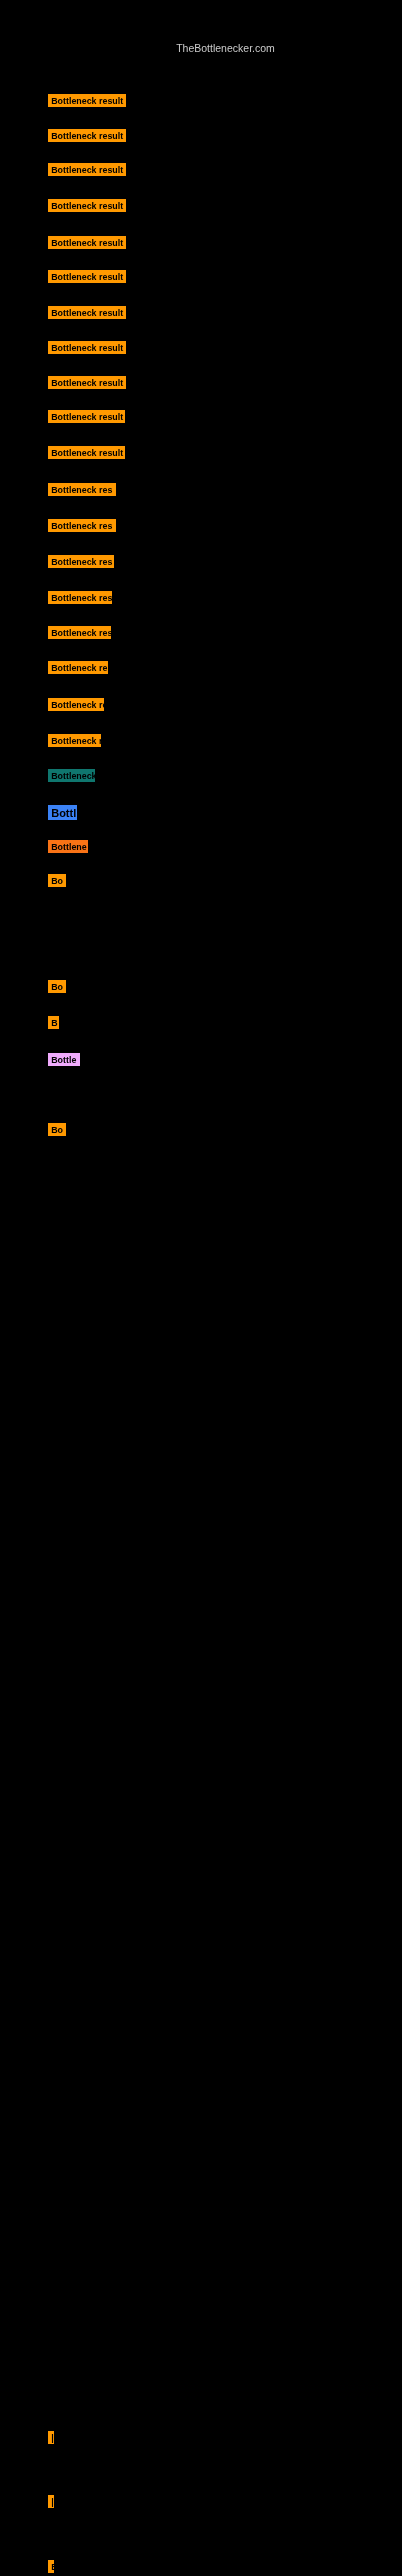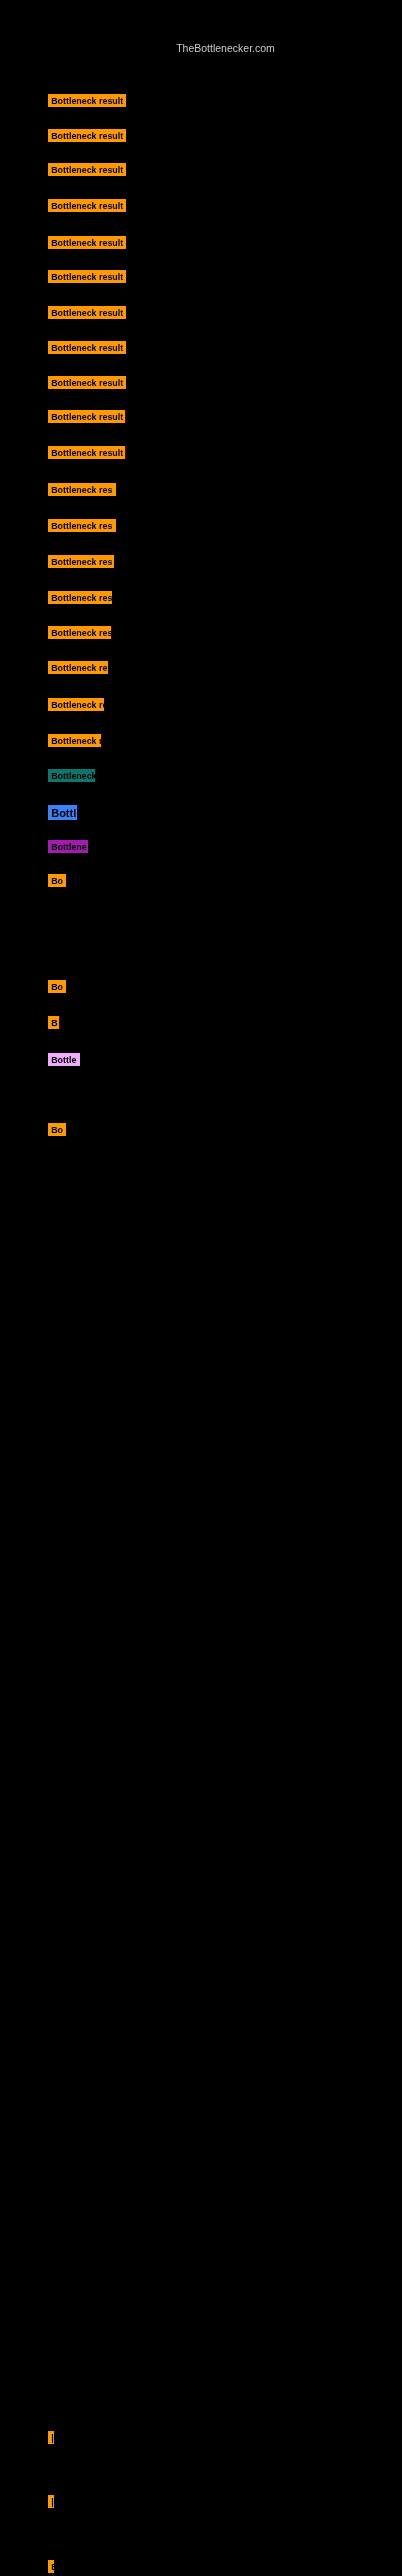--- a/index.html
+++ b/index.html
@@ -45,21 +45,21 @@
     <div style="position: absolute; top: 435px; left: 0px; background-color: rgb(255, 153, 0); color: rgb(0, 0, 0); font-size: 8.9px; font-weight: bold; padding: 1.6px 3.2px; display: inline-block; white-space: nowrap; overflow: hidden; max-width: 69px;">Bottleneck res</div>
     <div style="position: absolute; top: 471px; left: 0px; background-color: rgb(255, 153, 0); color: rgb(0, 0, 0); font-size: 8.9px; font-weight: bold; padding: 1.6px 3.2px; display: inline-block; white-space: nowrap; overflow: hidden; max-width: 69px;">Bottleneck res</div>
     <div style="position: absolute; top: 507px; left: 0px; background-color: rgb(255, 153, 0); color: rgb(0, 0, 0); font-size: 8.9px; font-weight: bold; padding: 1.6px 3.2px; display: inline-block; white-space: nowrap; overflow: hidden; max-width: 66px;">Bottleneck res</div>
     <div style="position: absolute; top: 543px; left: 0px; background-color: rgb(255, 153, 0); color: rgb(0, 0, 0); font-size: 8.9px; font-weight: bold; padding: 1.6px 3.2px; display: inline-block; white-space: nowrap; overflow: hidden; max-width: 64px;">Bottleneck res</div>
     <div style="position: absolute; top: 578px; left: 0px; background-color: rgb(255, 153, 0); color: rgb(0, 0, 0); font-size: 8.9px; font-weight: bold; padding: 1.6px 3.2px; display: inline-block; white-space: nowrap; overflow: hidden; max-width: 63px;">Bottleneck res</div>
     <div style="position: absolute; top: 613px; left: 0px; background-color: rgb(255, 153, 0); color: rgb(0, 0, 0); font-size: 8.9px; font-weight: bold; padding: 1.6px 3.2px; display: inline-block; white-space: nowrap; overflow: hidden; max-width: 60px;">Bottleneck res</div>
     <div style="position: absolute; top: 650px; left: 0px; background-color: rgb(255, 153, 0); color: rgb(0, 0, 0); font-size: 8.9px; font-weight: bold; padding: 1.6px 3.2px; display: inline-block; white-space: nowrap; overflow: hidden; max-width: 56px;">Bottleneck res</div>
     <div style="position: absolute; top: 686px; left: 0px; background-color: rgb(255, 153, 0); color: rgb(0, 0, 0); font-size: 8.9px; font-weight: bold; padding: 1.6px 3.2px; display: inline-block; white-space: nowrap; overflow: hidden; max-width: 53px;">Bottleneck res</div>
     <div style="position: absolute; top: 721px; left: 0px; background-color: #0f766e; color: rgb(0, 0, 0); font-size: 8.9px; font-weight: bold; padding: 1.6px 3.2px; display: inline-block; white-space: nowrap; overflow: hidden; max-width: 47px;">Bottleneck</div>
     <div style="position: absolute; top: 757px; left: 0px; background-color: #3b82f6; color: rgb(0, 0, 0); font-size: 11px; font-weight: bold; padding: 1.6px 3.2px; display: inline-block; white-space: nowrap; overflow: hidden; max-width: 29px;">Bottl</div>
-    <div style="position: absolute; top: 792px; left: 0px; background-color: #a21caf; color: rgb(0, 0, 0); font-size: 8.9px; font-weight: bold; padding: 1.6px 3.2px; display: inline-block; white-space: nowrap; overflow: hidden; max-width: 40px;">Bottlene</div>
+    <div style="position: absolute; top: 792px; left: 0px; background-color: #f97316; color: rgb(0, 0, 0); font-size: 8.9px; font-weight: bold; padding: 1.6px 3.2px; display: inline-block; white-space: nowrap; overflow: hidden; max-width: 40px;">Bottlene</div>
     <div style="position: absolute; top: 826px; left: 0px; background-color: rgb(255, 153, 0); color: rgb(0, 0, 0); font-size: 8.9px; font-weight: bold; padding: 1.6px 3.2px; display: inline-block; white-space: nowrap; overflow: hidden; max-width: 19.3px;">Bo</div>
     <div style="position: absolute; top: 932px; left: 0px; background-color: rgb(255, 153, 0); color: rgb(0, 0, 0); font-size: 8.9px; font-weight: bold; padding: 1.6px 3.2px; display: inline-block; white-space: nowrap; overflow: hidden; max-width: 19.3px;">Bo</div>
     <div style="position: absolute; top: 968px; left: 0px; background-color: rgb(255, 153, 0); color: rgb(0, 0, 0); font-size: 8.9px; font-weight: bold; padding: 1.6px 3.2px; display: inline-block; white-space: nowrap; overflow: hidden; max-width: 11.3px;">B</div>
     <div style="position: absolute; top: 1005px; left: 0px; background-color: #f0abfc; color: rgb(0, 0, 0); font-size: 8.9px; font-weight: bold; padding: 1.6px 3.2px; display: inline-block; white-space: nowrap; overflow: hidden; max-width: 34px;">Bottle</div>
     <div style="position: absolute; top: 1075px; left: 0px; background-color: rgb(255, 153, 0); color: rgb(0, 0, 0); font-size: 8.9px; font-weight: bold; padding: 1.6px 3.2px; display: inline-block; white-space: nowrap; overflow: hidden; max-width: 19.3px;">Bo</div>
     <div style="position: absolute; top: 2383px; left: 0px; background-color: rgb(255, 153, 0); color: rgb(0, 0, 0); font-size: 8.9px; font-weight: bold; padding: 1.6px 3.2px; display: inline-block; white-space: nowrap; overflow: hidden; max-width: 6.4px;">|</div>
     <div style="position: absolute; top: 2447px; left: 0px; background-color: rgb(255, 153, 0); color: rgb(0, 0, 0); font-size: 8.9px; font-weight: bold; padding: 1.6px 3.2px; display: inline-block; white-space: nowrap; overflow: hidden; max-width: 6.4px;">|</div>
     <div style="position: absolute; top: 2512px; left: 0px; background-color: rgb(255, 153, 0); color: rgb(0, 0, 0); font-size: 8.9px; font-weight: bold; padding: 1.6px 3.2px; display: inline-block; white-space: nowrap; overflow: hidden; max-width: 6.4px;">B</div>
   </div>
 

